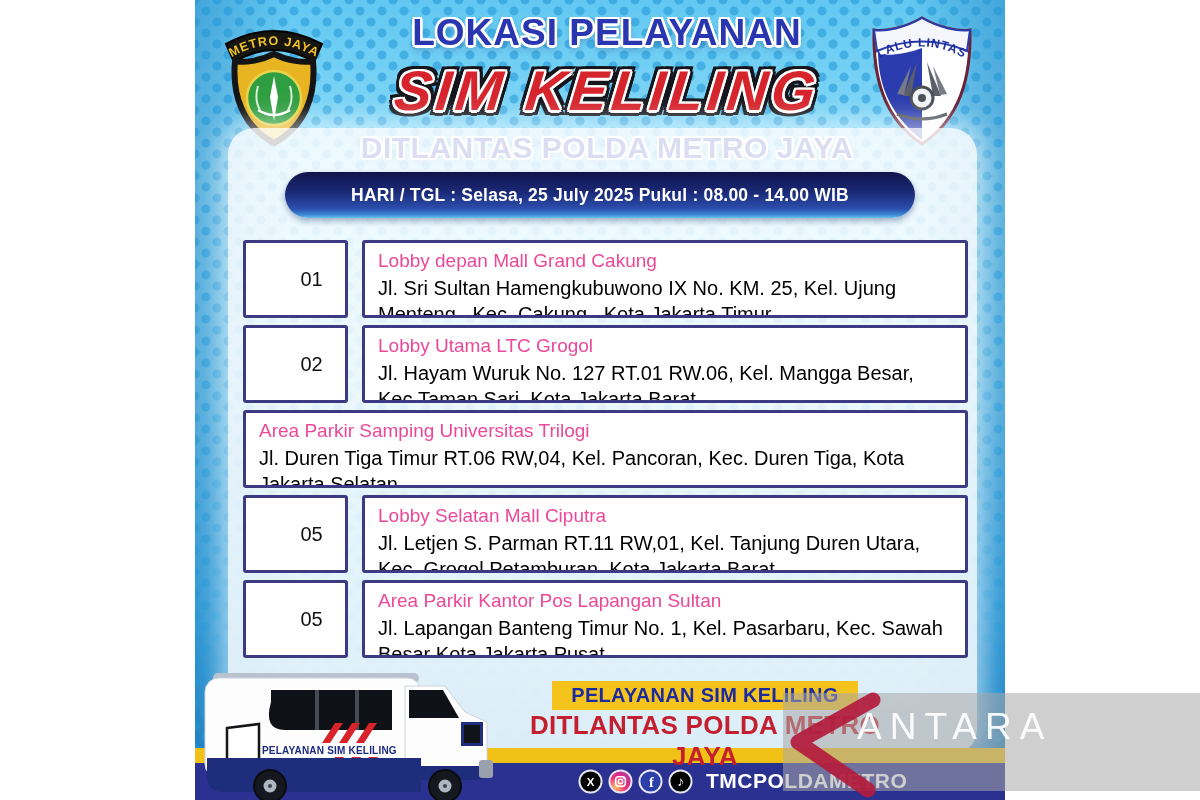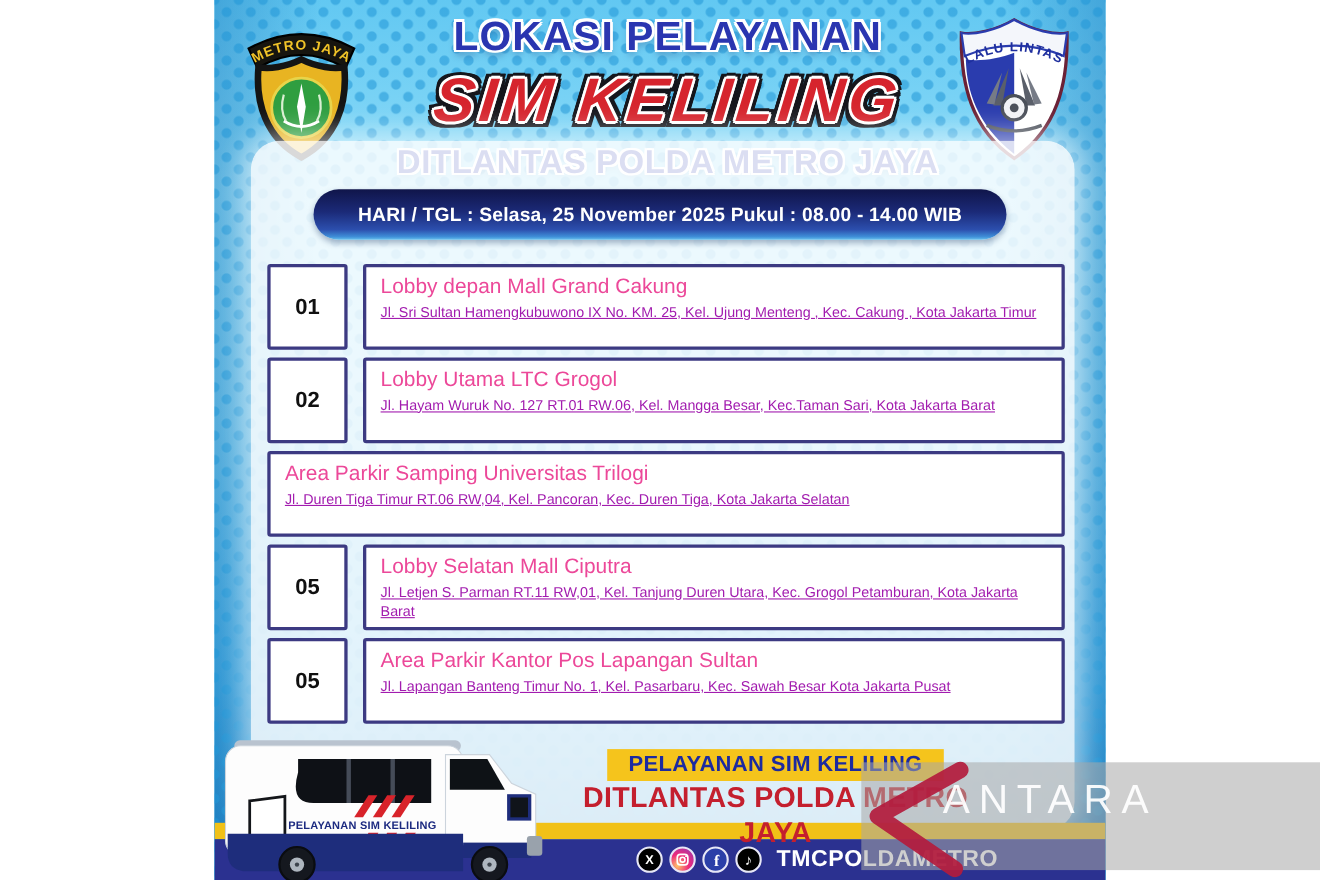--- a/index.html
+++ b/index.html
@@ -52,28 +52,28 @@
     display:flex;align-items:center;justify-content:center;
     color:#fff;font-size:17.5px;font-weight:bold;letter-spacing:.2px;
     box-shadow:0 3px 6px rgba(10,40,90,.35);
   }
   
   .rows{position:absolute;left:48px;top:240px;width:725px;display:flex;flex-direction:column;gap:7px;}
   .loc-row{display:flex;gap:14px;height:78px;}
   .num-box{
     flex:none;width:67px;background:#fff;border:3px solid #3c3a82;border-radius:3px;
     display:flex;align-items:center;justify-content:center;
-    font-size:20px;font-weight:bold;color:#101010;
+    font-size:20px;font-weight:normal;color:#101010;padding-left:32px;
   }
   .info-box{
     flex:1;background:#fff;border:3px solid #3c3a82;border-radius:3px;
     padding:6px 12px 0 13px;box-sizing:border-box;overflow:hidden;
   }
   .loc-name{font-size:19px;font-weight:normal;color:#ec4899;line-height:1.3;}
-  .loc-addr{font-size:13px;color:#a21caf;line-height:1.32;margin-top:1px;text-decoration:underline;}
+  .loc-addr{font-size:20px;color:#000000;line-height:1.32;margin-top:1px;}
   
   .yellow-stripe{position:absolute;left:0;right:0;top:748px;height:15px;background:#f1c117;}
   .navy-bar{position:absolute;left:0;right:0;top:763px;bottom:0;background:#2b3190;}
   .service-banner{
     position:absolute;left:357px;top:681px;width:306px;height:29px;background:#f5c41c;
     display:flex;align-items:center;justify-content:center;
     font-size:20px;font-weight:bold;color:#1c2aa0;letter-spacing:.3px;
   }
   .agency-line{
     position:absolute;left:300px;top:710px;width:420px;text-align:center;
@@ -130,21 +130,21 @@
 
   <div class="titles">
     <div class="title-top">LOKASI PELAYANAN</div>
     <div class="title-main">SIM KELILING</div>
     <div class="title-sub">DITLANTAS POLDA METRO JAYA</div>
   </div>
 
   <div class="panel"></div>
 
   <div class="schedule">
-    <span>HARI / TGL : Selasa, 25 November 2025 Pukul : 08.00 - 14.00 WIB</span>
+    <span>HARI / TGL : Selasa, 25 July 2025 Pukul : 08.00 - 14.00 WIB</span>
   </div>
 
   <div class="rows">
     <div class="loc-row">
       <div class="num-box">01</div>
       <div class="info-box">
         <div class="loc-name">Lobby depan Mall Grand Cakung</div>
         <div class="loc-addr">Jl. Sri Sultan Hamengkubuwono IX No. KM. 25, Kel. Ujung Menteng , Kec. Cakung , Kota Jakarta Timur</div>
       </div>
     </div>

